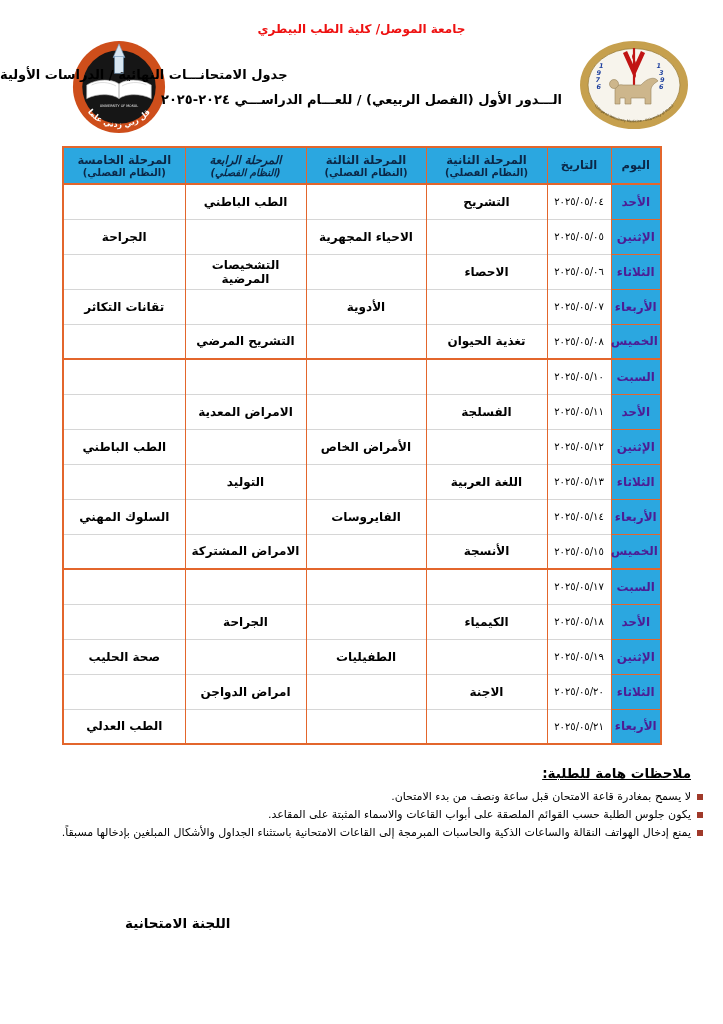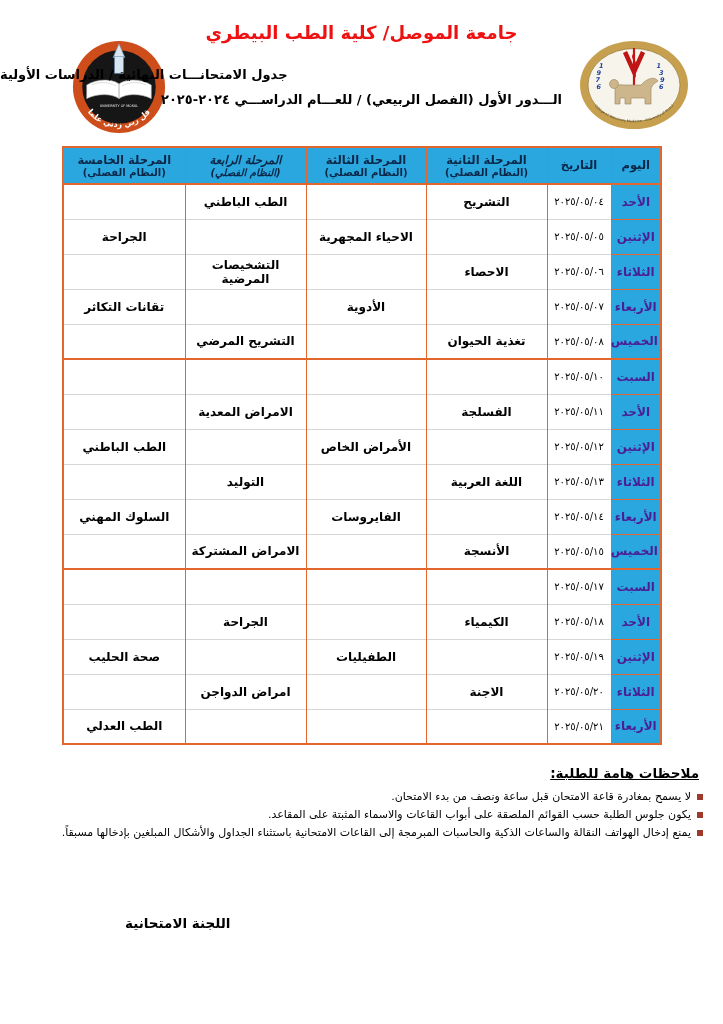--- a/index.html
+++ b/index.html
@@ -11,21 +11,21 @@
   }
   *{box-sizing:border-box;}
   html,body{margin:0;padding:0;background:#888;}
   .page{
     position:relative;width:723px;height:1024px;margin:0 auto;
     background:#ffffff;overflow:hidden;direction:rtl;
     font-family:"DejaVu Sans",sans-serif;color:#000;
   }
   
   .title-red{position:absolute;top:22px;left:0;right:0;text-align:center;
-    font-size:18px;font-weight:bold;color:var(--title-red);}
+    font-size:12px;font-weight:bold;color:var(--title-red);}
   .sub1{position:absolute;top:67px;left:0;right:0;text-align:left;
     font-size:13px;font-weight:bold;}
   .sub2{position:absolute;top:92px;left:0;right:0;text-align:center;
     font-size:13px;font-weight:bold;}
   .logo{position:absolute;}
   .logo-univ{left:70px;top:36px;width:98px;height:98px;}
   .logo-college{right:34px;top:40px;width:110px;height:90px;}
   
   table.schedule{
     position:absolute;top:146px;left:62px;width:598px;
@@ -50,21 +50,21 @@
   td.date{font-size:10px;letter-spacing:.5px;
     border-left:1.5px solid var(--orange);border-right:1.5px solid var(--orange);
     border-top:1px solid #d6d6d6;}
   td.subj{font-size:12px;font-weight:bold;
     border-left:1.5px solid var(--orange);border-right:1.5px solid var(--orange);
     border-top:1px solid #d6d6d6;}
   tbody.block tr:first-child td{border-top:2.5px solid var(--orange);}
   
   .notes{position:absolute;top:763px;right:20px;left:20px;text-align:right;}
   .notes-title{display:inline-block;font-size:13.5px;font-weight:bold;
-    text-decoration:underline;margin:0 4px 9px 0;}
+    text-decoration:underline;margin:0 12px 9px 0;}
   ul.notes-list{list-style:none;margin:0;padding:0;}
   ul.notes-list li{display:flex;align-items:center;gap:6px;
     font-size:11px;line-height:1.35;margin-bottom:3px;}
   .bullet{flex:0 0 auto;width:6px;height:6px;background:var(--bullet-red);}
   
   .signature{position:absolute;top:915px;left:125px;
     font-size:13.5px;font-weight:bold;}
 </style>
 </head>
 <body>

